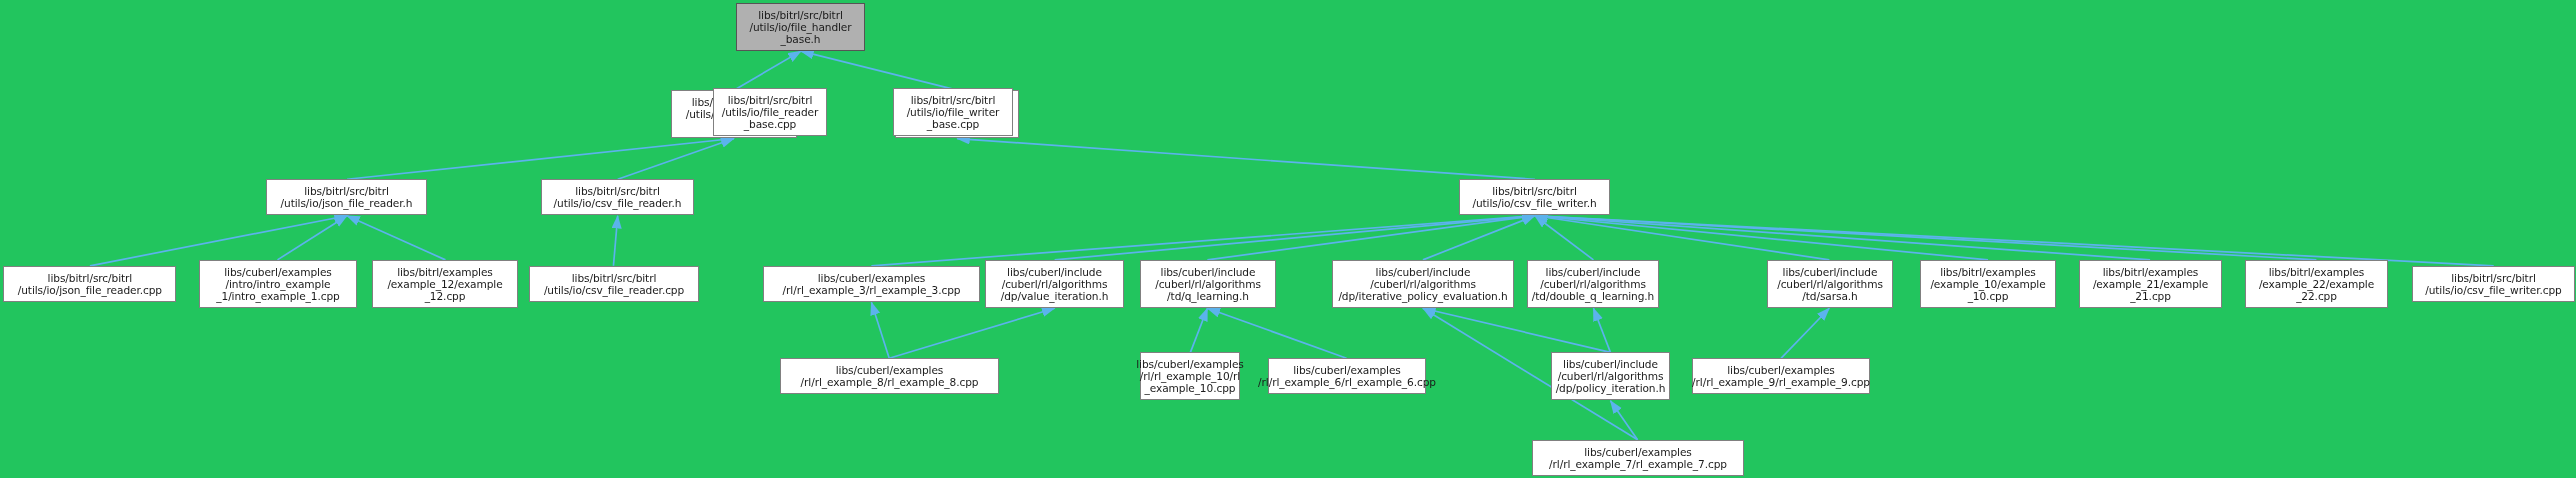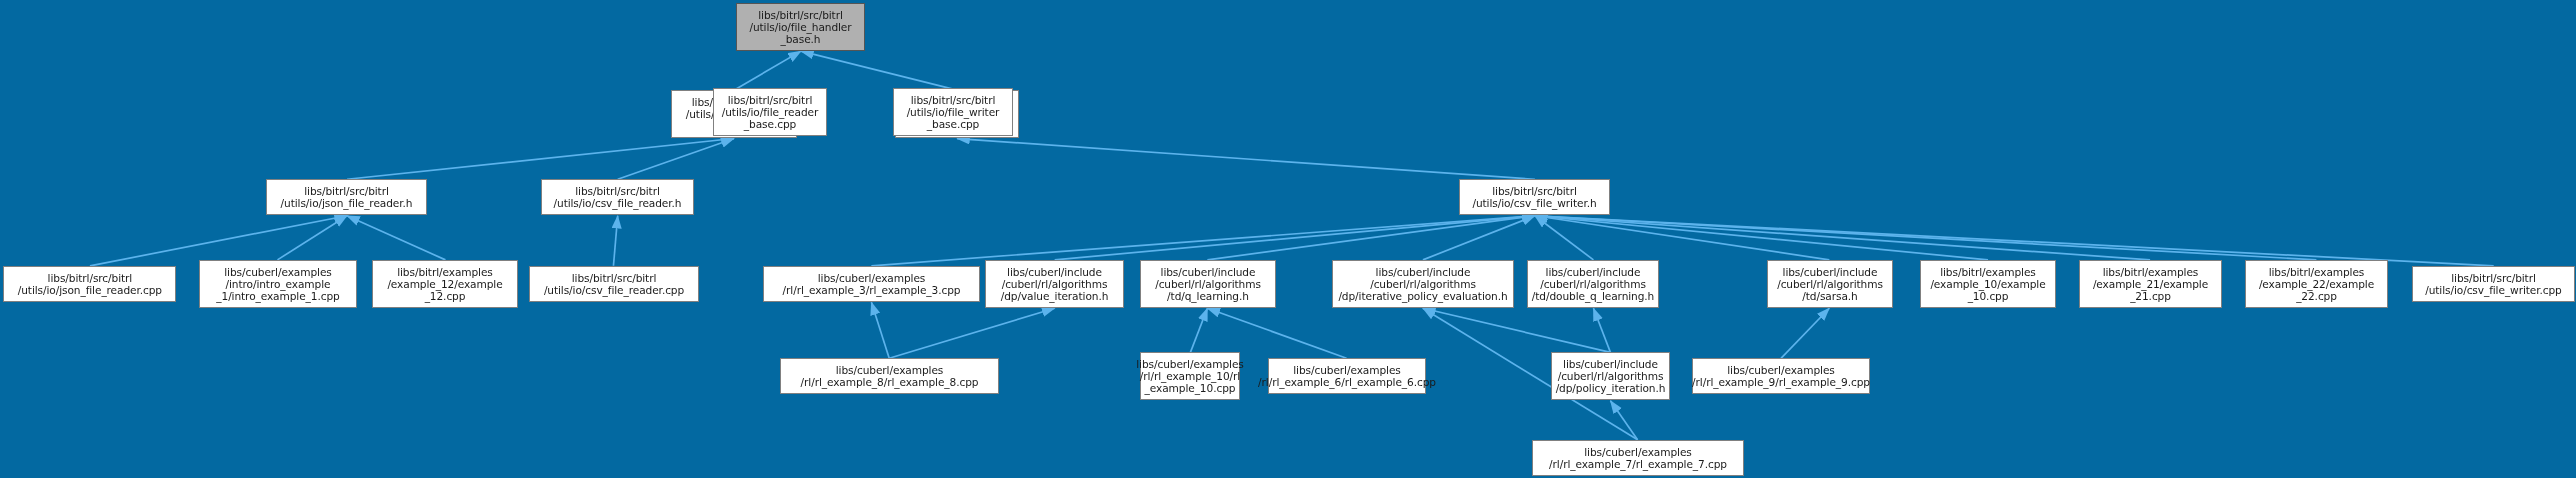--- a/index.html
+++ b/index.html
@@ -1,16 +1,16 @@
 <!DOCTYPE html>
 <html style="font-size:13.6px"><head>
 <meta charset="utf-8">
 <style>
   html,body{margin:0;padding:0;background:#000;}
-  #graph{position:relative;width:2576px;height:479px;background:#0369a1;
+  #graph{position:relative;width:2576px;height:479px;background:#22c55e;
          font-family:"DejaVu Sans","Liberation Sans",sans-serif;overflow:hidden;}
   svg.edges{position:absolute;left:0;top:0;width:2576px;height:479px;pointer-events:none;}
   .node{position:absolute;box-sizing:border-box;background:#ffffff;border:0.8px solid #808080;
         color:#1a1a1a;font-size:10.6px;line-height:12px;text-align:center;
         display:flex;align-items:center;justify-content:center;padding:1.7px 3.4px;
         white-space:pre-line;letter-spacing:-0.1px;}
   .node.root{background:#b0b0b0;border:0.8px solid #555;}
 </style>
 </head>
 <body>

